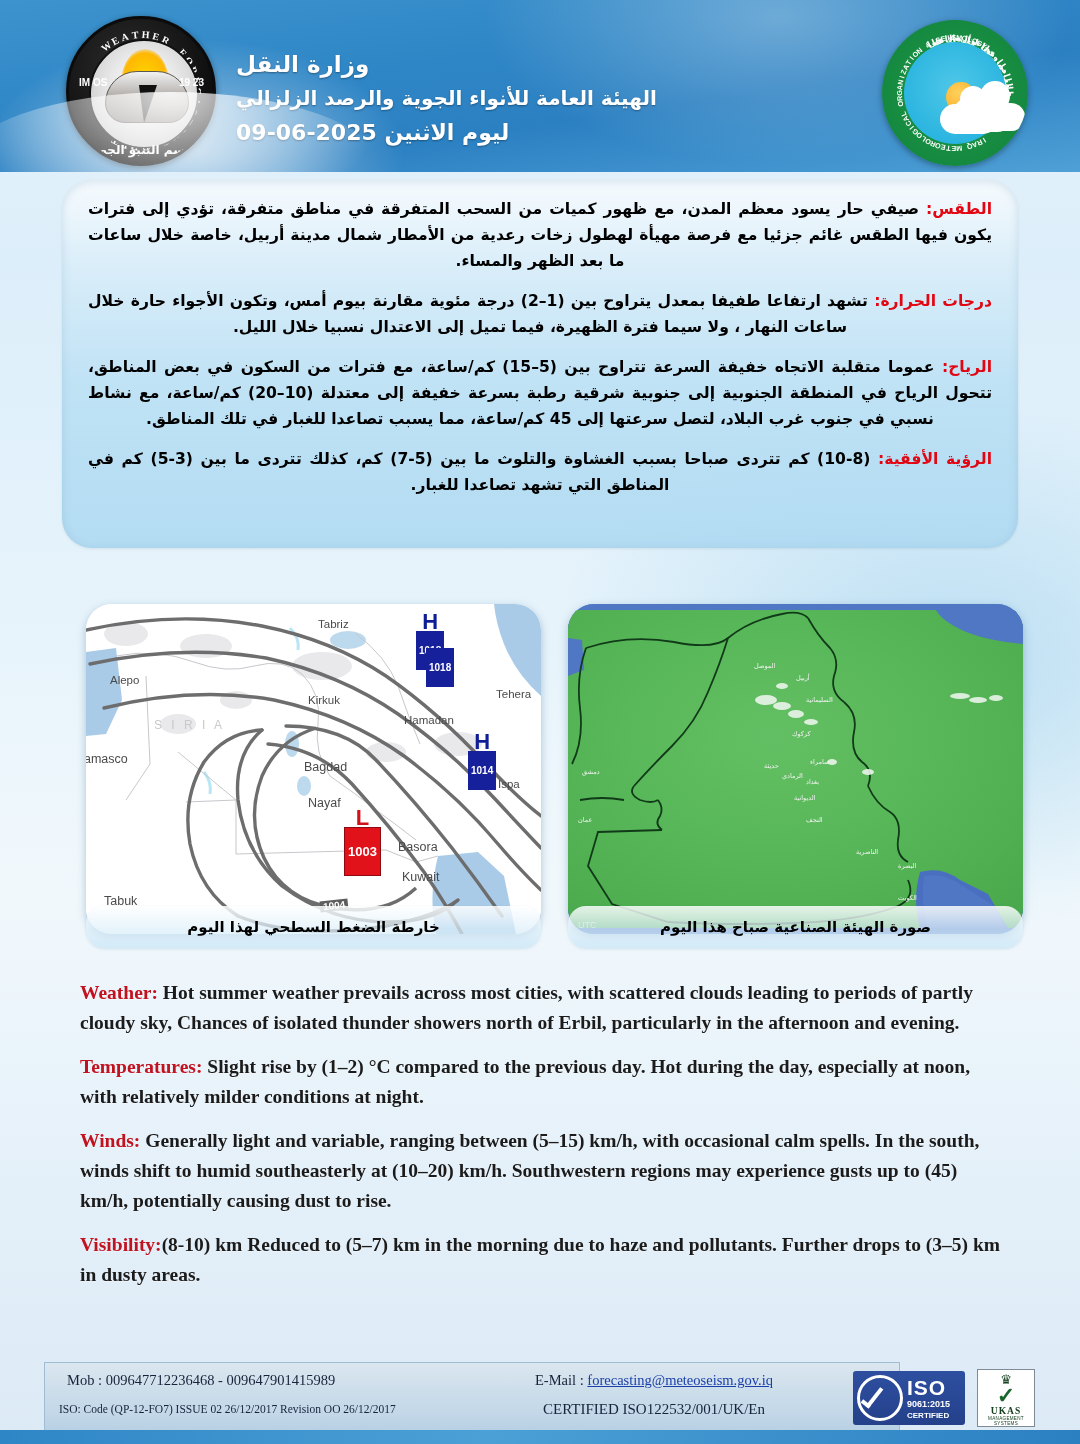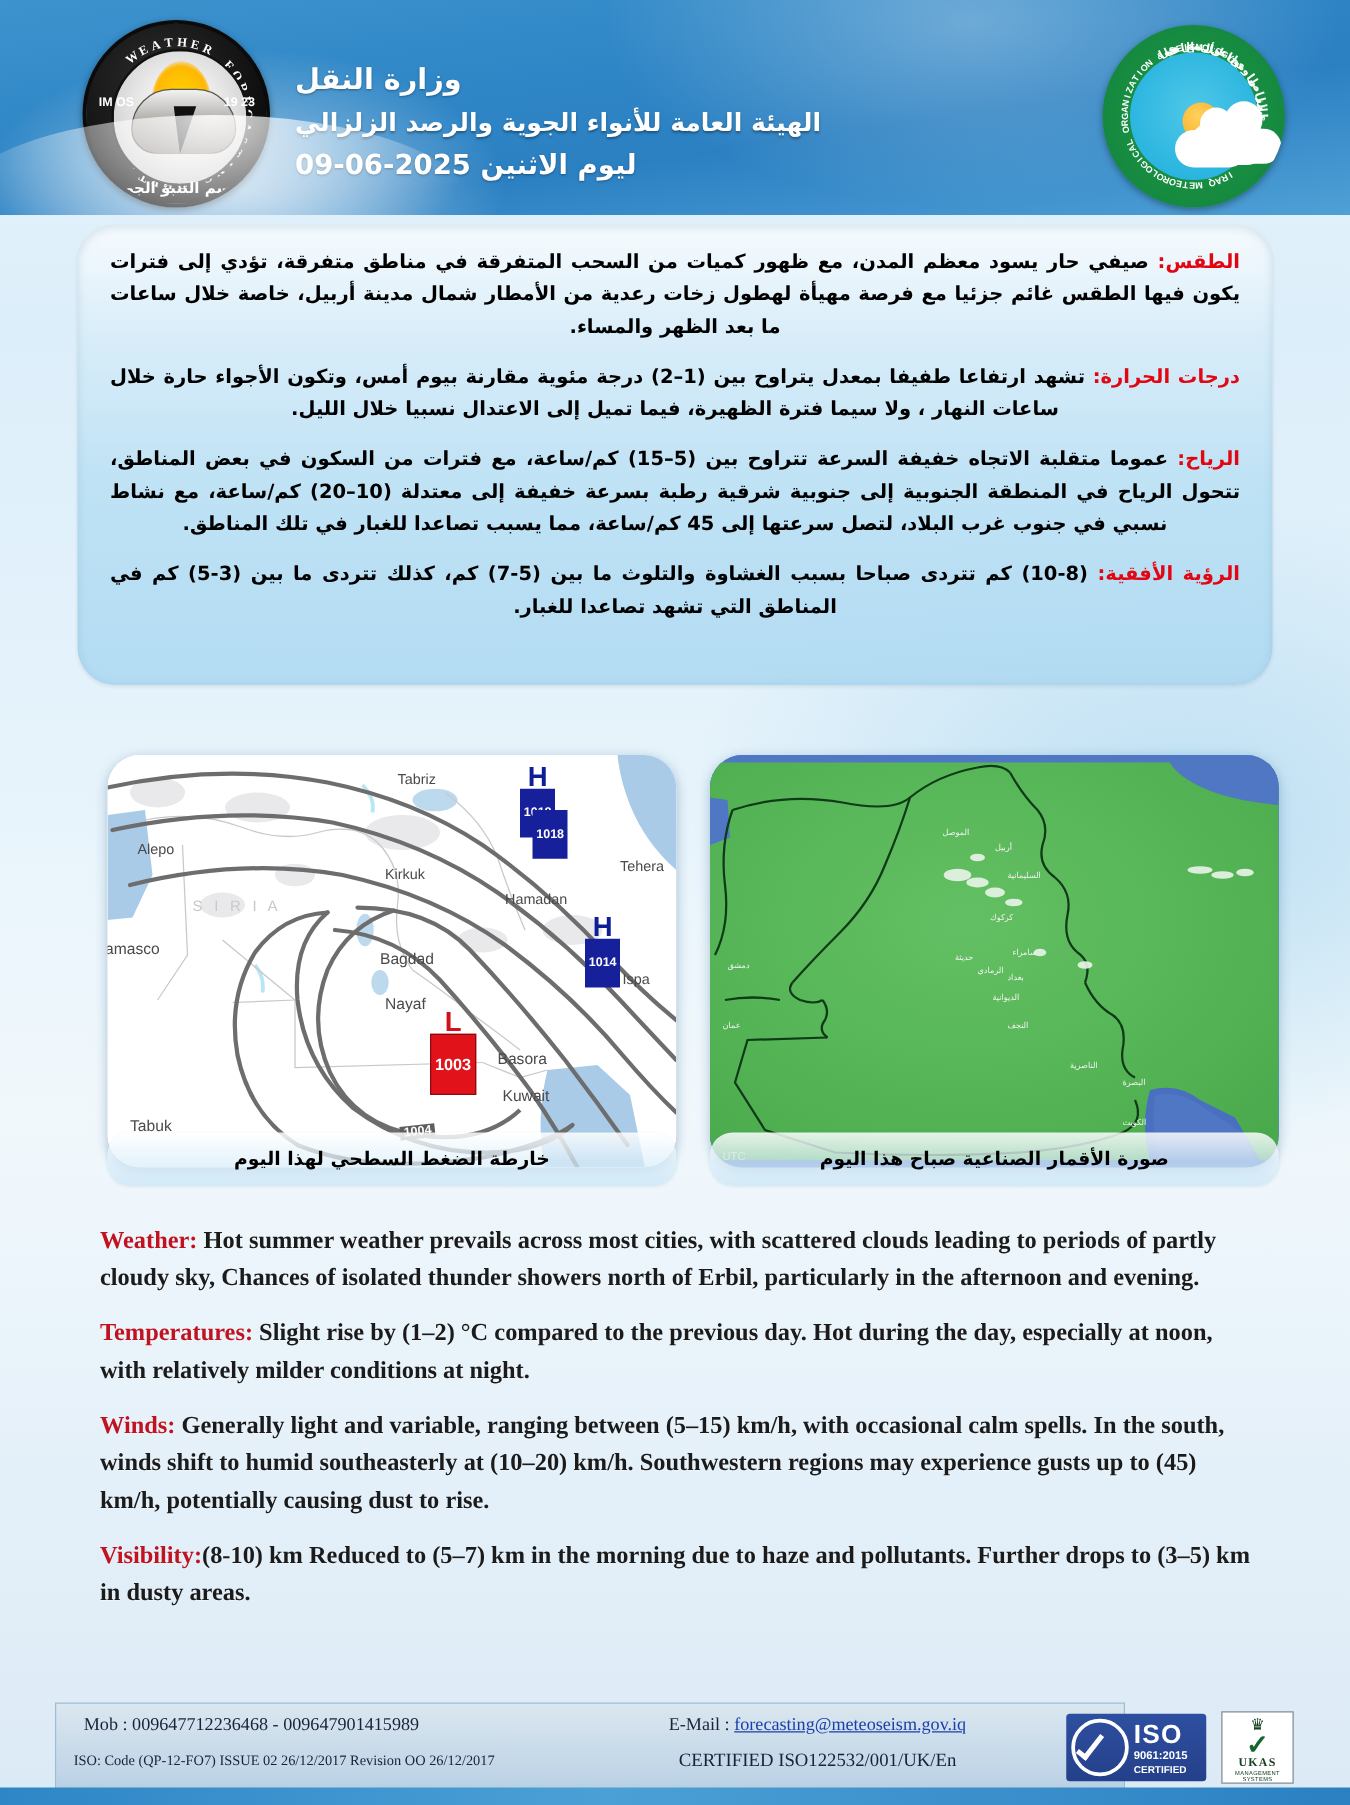--- a/index.html
+++ b/index.html
@@ -586,21 +586,21 @@
       <div class="sat-city" style="left:288px; top:244px;">الناصرية</div>
       <div class="sat-city" style="left:330px; top:258px;">البصرة</div>
       <div class="sat-city" style="left:330px; top:290px;">الكويت</div>
       <div class="sat-city" style="left:14px; top:164px;">دمشق</div>
       <div class="sat-city" style="left:10px; top:212px;">عمان</div>
       <div class="sat-utc">UTC</div>
     </div>
   </div>
 
   <div class="caption caption-left">خارطة الضغط السطحي لهذا اليوم</div>
-  <div class="caption caption-right">صورة الأقمار الصناعية صباح هذا اليوم</div>
+  <div class="caption caption-right">صورة الهيئة الصناعية صباح هذا اليوم</div>
 
   <div class="english" id="englishBlock">
       <div class="en-para"><span class="en-label">Weather:</span><span> Hot summer weather prevails across most cities, with scattered clouds leading to periods of partly cloudy sky, Chances of isolated thunder showers north of Erbil, particularly in the afternoon and evening.</span></div>
       <div class="en-para"><span class="en-label">Temperatures:</span><span> Slight rise by (1–2) °C compared to the previous day. Hot during the day, especially at noon, with relatively milder conditions at night.</span></div>
       <div class="en-para"><span class="en-label">Winds:</span><span> Generally light and variable, ranging between (5–15) km/h, with occasional calm spells. In the south, winds shift to humid southeasterly at (10–20) km/h. Southwestern regions may experience gusts up to (45) km/h, potentially causing dust to rise.</span></div>
       <div class="en-para"><span class="en-label">Visibility:</span><span>(8-10) km Reduced to (5–7) km in the morning due to haze and pollutants. Further drops to (3–5) km in dusty areas.</span></div>
     </div>
 
   <div class="footer">
     <div class="line f-mob">Mob : 009647712236468 - 009647901415989</div>

